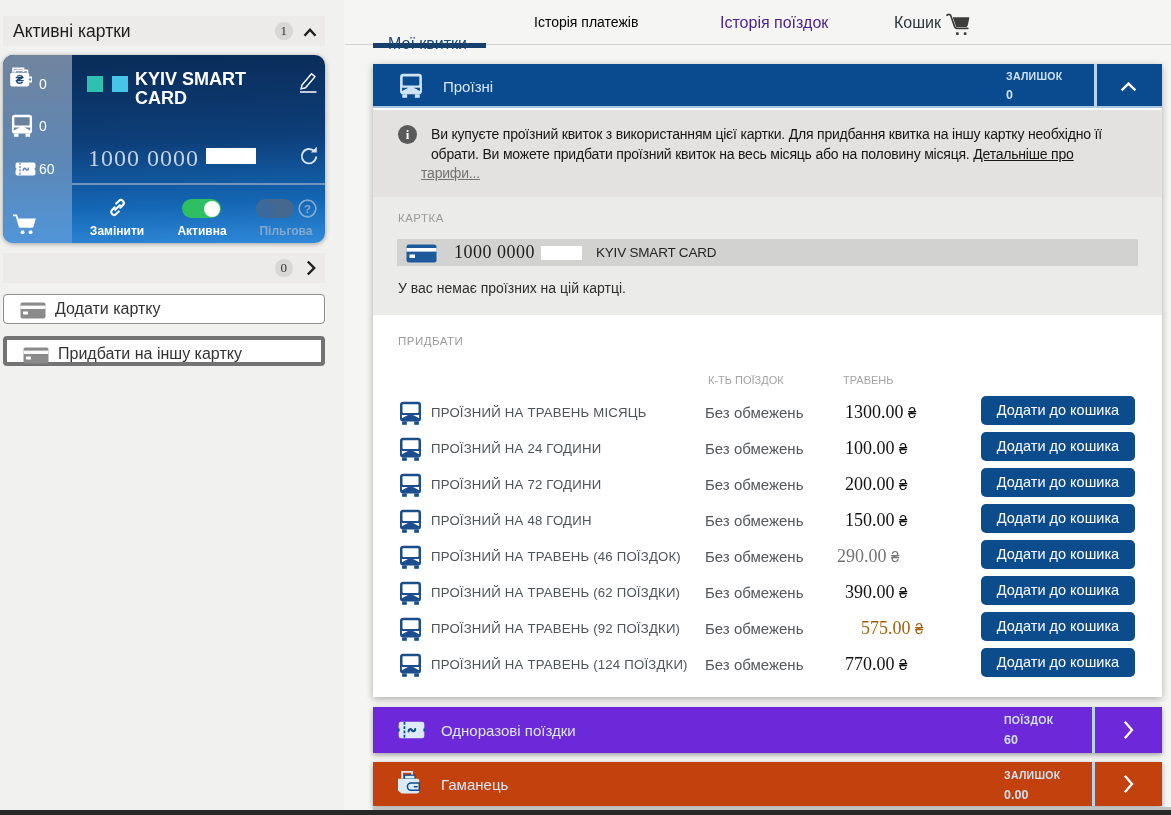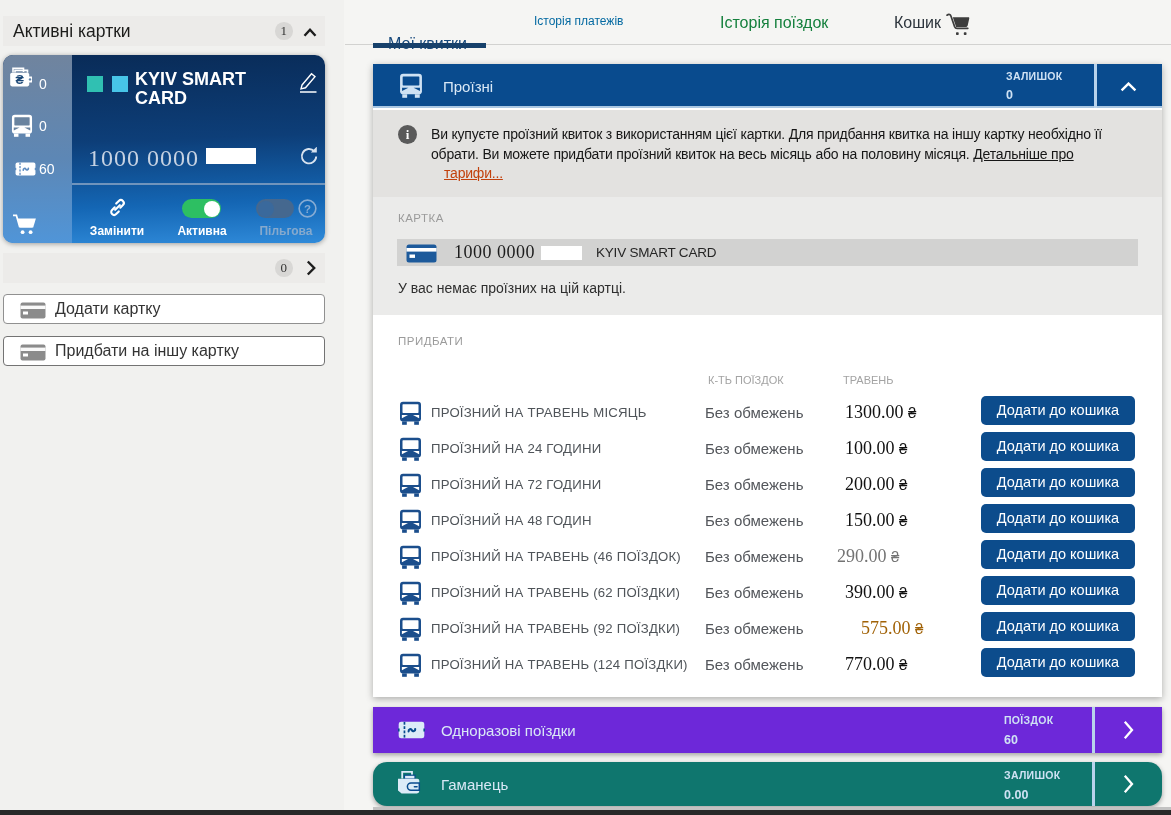--- a/index.html
+++ b/index.html
@@ -114,35 +114,35 @@
 </div>
 
 <div class="abs" style="left:3px;top:294px;width:322px;height:30px;background:#fff;border:1px solid #909090;border-radius:4px;">
   <div class="abs" id="ic-card-gray1" style="left:16px;top:7px;"><svg width="26" height="17" viewBox="0 0 26 17">
         <rect x="0.5" y="0.5" width="25" height="16" rx="2" fill="#8b8b8b"></rect>
         <rect x="0.5" y="3.6" width="25" height="3.4" fill="#fff" opacity="0.95"></rect>
         <rect x="3" y="9.5" width="5" height="3" fill="#fff"></rect>
       </svg></div>
   <div class="abs" style="left:51px;top:5px;font-size:16px;color:#333;">Додати картку</div>
 </div>
-<div class="abs" style="left:3px;top:336px;width:322px;height:30px;background:#fff;border:1px solid #737373;border-radius:4px;">
+<div class="abs" style="left:3px;top:336px;width:322px;height:30px;background:#fff;border:4px solid #737373;border-radius:4px;">
   <div class="abs" id="ic-card-gray2" style="left:16px;top:7px;"><svg width="26" height="17" viewBox="0 0 26 17">
         <rect x="0.5" y="0.5" width="25" height="16" rx="2" fill="#8b8b8b"></rect>
         <rect x="0.5" y="3.6" width="25" height="3.4" fill="#fff" opacity="0.95"></rect>
         <rect x="3" y="9.5" width="5" height="3" fill="#fff"></rect>
       </svg></div>
   <div class="abs" style="left:51px;top:5px;font-size:16px;color:#333;">Придбати на іншу картку</div>
 </div>
 
 <div class="abs" style="left:344px;top:0;width:827px;height:810px;background:#f5f5f3;"></div>
 <div class="abs" style="left:345px;top:44px;width:826px;height:1px;background:#d2d2d0;"></div>
 <div class="abs" style="left:388px;top:14px;font-size:16px;color:#17497c;margin-top:21px;">Мої квитки</div>
 <div class="abs" style="left:373px;top:43px;width:113px;height:5px;background:#17416b;"></div>
-<div class="abs" style="left:534px;top:14px;font-size:12px;color:#0369a1;">Історія платежів</div>
-<div class="abs" style="left:720px;top:14px;font-size:16px;color:#15803d;text-align:right;">Історія поїздок</div>
+<div class="abs" style="left:534px;top:14px;font-size:14px;color:#000000;">Історія платежів</div>
+<div class="abs" style="left:720px;top:14px;font-size:16px;color:#4c1d95;text-align:right;">Історія поїздок</div>
 <div class="abs" style="left:894px;top:14px;font-size:16px;color:#2d353d;">Кошик</div>
 <div class="abs" id="ic-cart-tab" style="left:945px;top:13px;"><svg width="26" height="23" viewBox="0 0 26 23">
       <path d="M2 2.2 c2.2-1.6 3.5-0.4 4 1 L9.6 13.6 c0.4 1 1.3 1.7 2.4 1.7 L22.8 15.3" fill="none" stroke="#3d3d3d" stroke-width="1.7" stroke-linecap="round"></path>
       <path d="M7.8 4.2 h15.7 c0.5 0 0.9 0.5 0.8 1 l-1.6 7.2 c-0.2 0.9-1 1.5-1.9 1.5 h-9.7 z" fill="#3d3d3d"></path>
       <rect x="11" y="19.2" width="2.7" height="2.7" rx="0.7" fill="#3d3d3d"></rect>
       <rect x="18.8" y="19.2" width="2.7" height="2.7" rx="0.7" fill="#3d3d3d"></rect>
     </svg></div>
 
 <div class="abs" style="left:373px;top:64px;width:789px;height:633px;background:#fff;box-shadow:0 2px 7px rgba(0,0,0,.3);">
 
@@ -161,21 +161,21 @@
     <div class="abs" style="left:721px;top:0;width:3px;height:44px;background:#b8d3ec;"></div>
     <svg class="abs" style="left:747px;top:18px" width="17" height="10" viewBox="0 0 17 10">
         <polyline points="1.6,8.4 8.5,1.6 15.4,8.4" fill="none" stroke="#fff" stroke-width="2.4"></polyline>
       </svg>
   </div>
 
   <div class="abs" style="left:0;top:46px;width:789px;height:87px;background:#e3e2e0;">
     <div class="abs" style="left:25px;top:15px;width:19px;height:19px;border-radius:50%;background:#5a5a5a;color:#fff;font-size:13px;font-weight:bold;text-align:center;line-height:19px;font-family:'Liberation Serif',serif;">i</div>
     <div class="abs" style="left:58px;top:35.5px;white-space:nowrap;font-size:14px;letter-spacing:-0.2px;color:#161616;">обрати. Ви можете придбати проїзний квиток на весь місяць або на половину місяця. <span style="text-decoration:underline">Детальніше про</span></div>
     <div class="abs" style="left:58px;top:16px;white-space:nowrap;font-size:14px;letter-spacing:-0.2px;color:#161616;">Ви купуєте проїзний квиток з використанням цієї картки. Для придбання квитка на іншу картку необхідно її</div>
-    <div class="abs" style="left:71px;top:55px;white-space:nowrap;font-size:14px;letter-spacing:-0.2px;color:#c2410c;text-decoration:underline;">тарифи...</div>
+    <div class="abs" style="left:48px;top:55px;white-space:nowrap;font-size:14px;letter-spacing:-0.2px;color:#737373;text-decoration:underline;">тарифи...</div>
   </div>
 
   <div class="abs" style="left:0;top:133px;width:789px;height:118px;background:#ebebea;">
     <div class="abs" style="left:25px;top:15px;font-size:11.5px;color:#9b9b9b;letter-spacing:.5px;">КАРТКА</div>
     <div class="abs" style="left:24px;top:42px;width:741px;height:27px;background:#d2d2d1;">
       <div class="abs" id="ic-card-blue" style="left:9px;top:4.5px;"><svg width="31" height="19" viewBox="0 0 31 19">
             <rect x="0.5" y="0.5" width="30" height="18" rx="2.5" fill="#1d5a9b"></rect>
             <rect x="0.5" y="4" width="30" height="3.6" fill="#fff"></rect>
             <rect x="3.5" y="10.5" width="5.5" height="3.4" fill="#fff"></rect>
           </svg></div>
@@ -303,21 +303,21 @@
         <path d="M10.6 10.4 c-0.2-2.2 2.4-3 3.3-1.2 c0.9 1.8 3.5 1 3.3-1.2" stroke="#094b8e" stroke-width="2.1" fill="none" stroke-linecap="round"></path>
       </svg></div>
   <div class="abs" style="left:68px;top:15px;font-size:15px;color:#d9e8f6;">Одноразові поїздки</div>
   <div class="abs" style="left:631px;top:7px;font-size:10.5px;font-weight:bold;letter-spacing:.3px;color:#cfe2f4;">ПОЇЗДОК</div>
   <div class="abs" style="left:631px;top:26px;font-size:12.5px;font-weight:bold;color:#cfe2f4;">60</div>
   <div class="abs" style="left:719px;top:0;width:3px;height:46px;background:#b8d3ec;"></div>
   <svg class="abs" style="left:750px;top:13px" width="11" height="20" viewBox="0 0 11 20">
       <polyline points="1.8,1.8 9,10 1.8,18.2" fill="none" stroke="#fff" stroke-width="2.3"></polyline>
     </svg>
 </div>
-<div class="abs" style="left:373px;top:762px;width:789px;height:44px;background:#0f766e;box-shadow:0 2px 5px rgba(0,0,0,.35);border-radius:14px;">
+<div class="abs" style="left:373px;top:762px;width:789px;height:44px;background:#c2410c;box-shadow:0 2px 5px rgba(0,0,0,.35);">
   <div class="abs" id="ic-wallet-bar" style="left:24px;top:8px;"><svg width="24" height="25" viewBox="0 0 24 25">
         <path d="M5.2 8.5 V1.8 h9.8 V8" fill="none" stroke="#dcebf8" stroke-width="1.8"></path>
         <rect x="7.5" y="5.2" width="10.5" height="3.8" fill="#dcebf8" stroke="#094b8e" stroke-width="1.2"></rect>
         <path d="M1 8.8 h19.3 a2 2 0 0 1 2 2 v10.2 a2.4 2.4 0 0 1 -2.4 2.4 H4.6 L1 20.4 z" fill="#dcebf8"></path>
         <path d="M14 13 h8.3 v7.2 h-8.3 a3.6 3.6 0 0 1 0 -7.2 z" fill="#dcebf8" stroke="#094b8e" stroke-width="1.5"></path>
         <rect x="16.6" y="15.9" width="4.2" height="1.7" rx="0.8" fill="#094b8e"></rect>
       </svg></div>
   <div class="abs" style="left:68px;top:14px;font-size:15px;color:#d9e8f6;">Гаманець</div>
   <div class="abs" style="left:631px;top:7px;font-size:10.5px;font-weight:bold;letter-spacing:.3px;color:#cfe2f4;">ЗАЛИШОК</div>
   <div class="abs" style="left:631px;top:26px;font-size:12.5px;font-weight:bold;color:#cfe2f4;">0.00</div>

